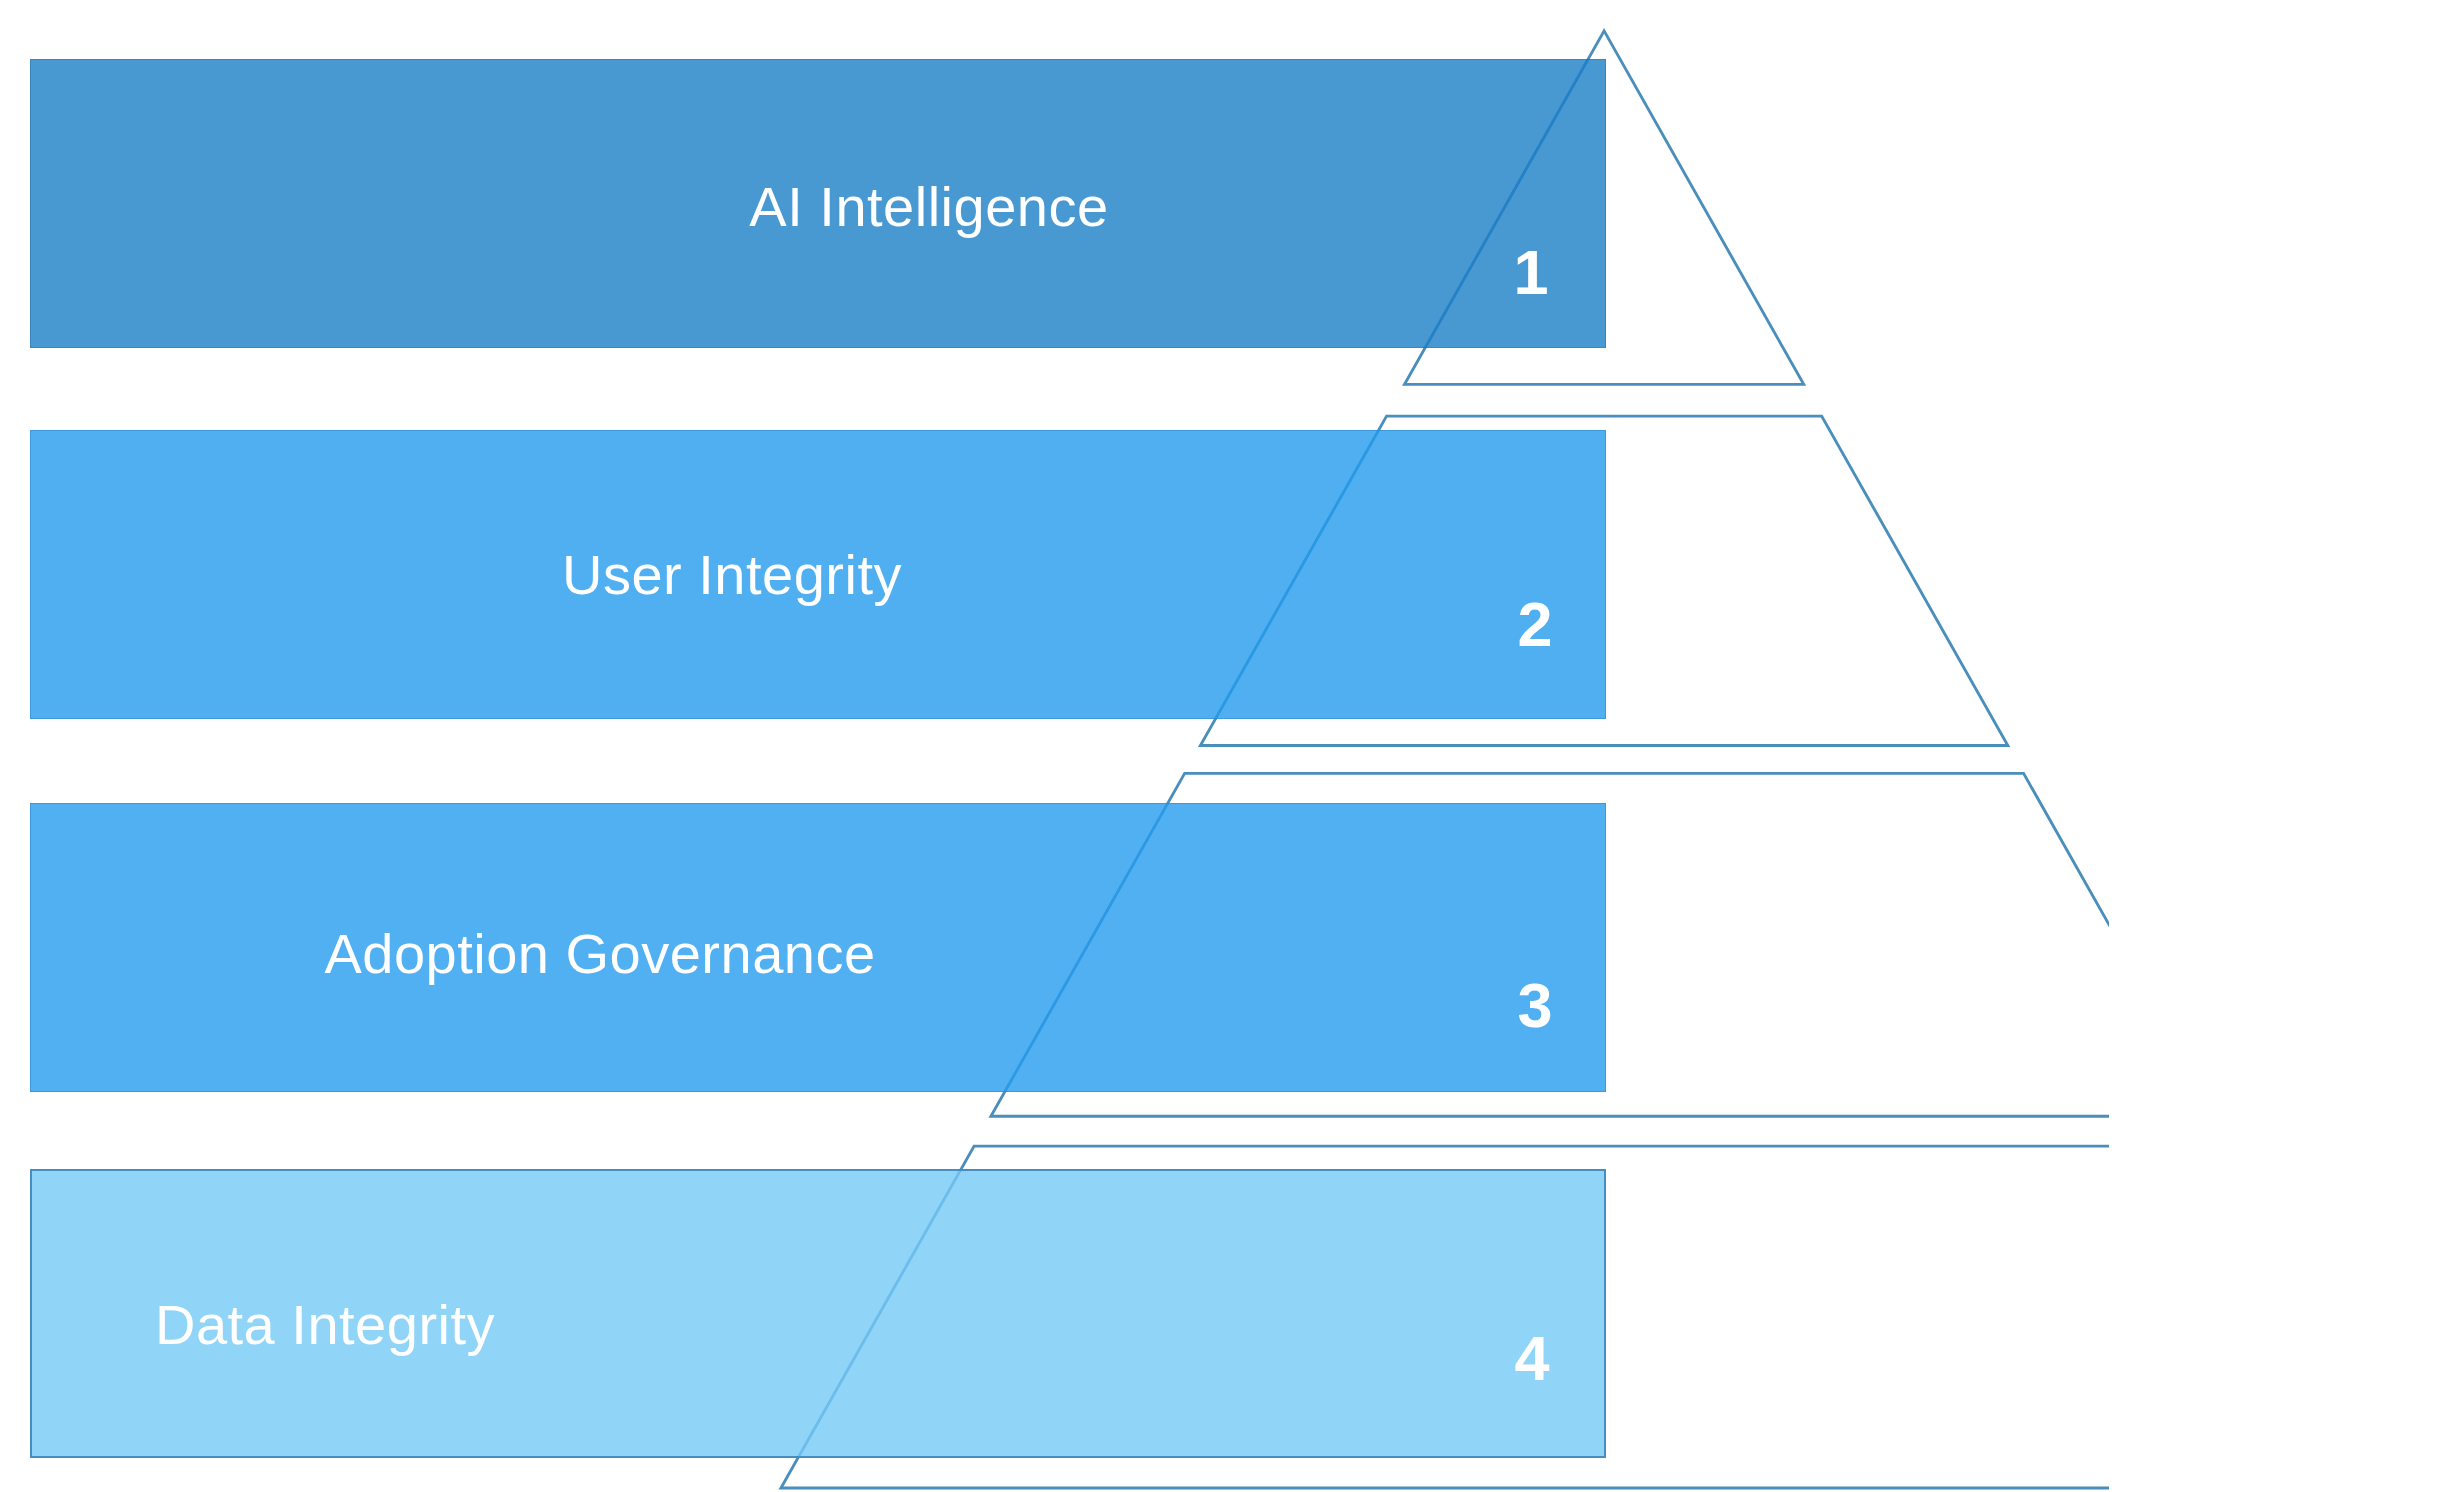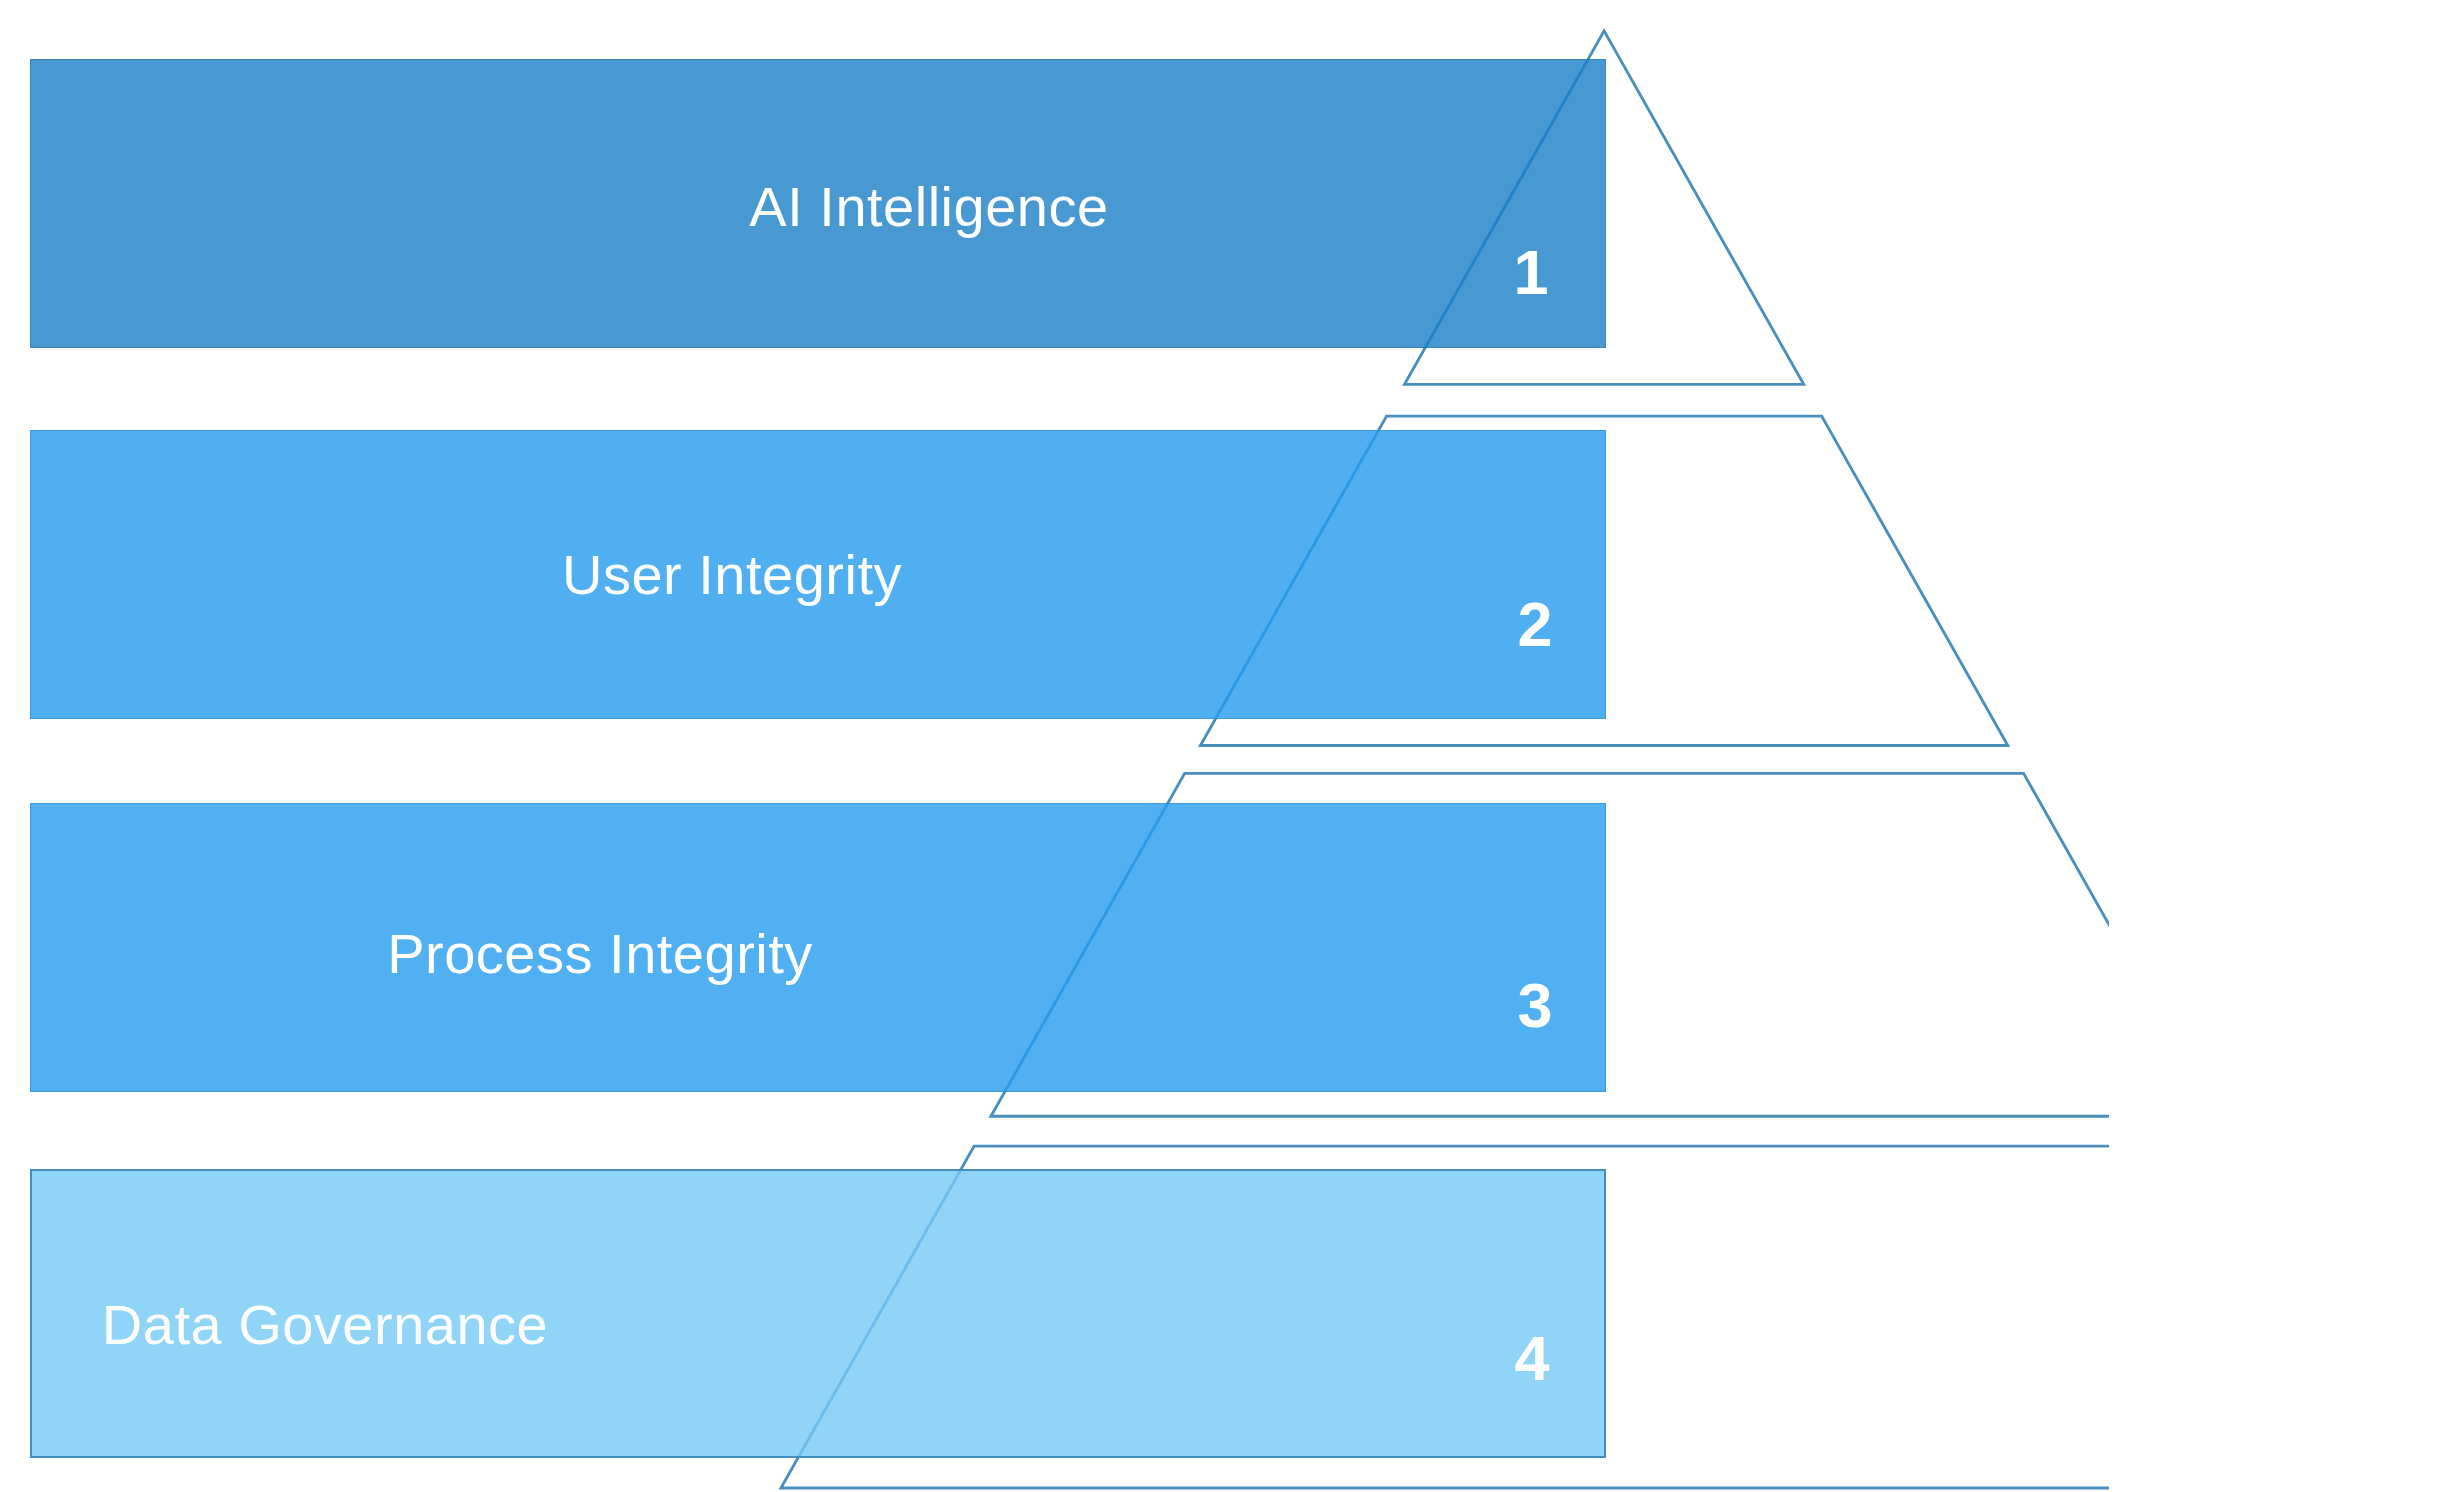--- a/index.html
+++ b/index.html
@@ -80,22 +80,22 @@
     <polygon points="1014.1,1193 2325.9,1193 2527,1549 813,1549" stroke="#4a8ebc"></polygon>
   </svg>
 
   <div class="bar bar1" style="background-color: rgba(26, 126, 199, 0.8); border-color: rgba(34, 104, 156, 0.4);"></div>
   <div class="bar bar2" style="background-color: rgba(35, 155, 238, 0.8); border-color: rgba(38, 122, 190, 0.4);"></div>
   <div class="bar bar3" style="background-color: rgba(38, 156, 239, 0.8); border-color: rgba(38, 122, 190, 0.45);"></div>
   <div class="bar bar4" style="background-color: rgba(116, 201, 246, 0.8); border-color: rgba(62, 134, 186, 0.9);"></div>
 
   <div class="level-label label1" style="color: rgb(255, 255, 255);">AI Intelligence</div>
   <div class="level-label label2" style="color: rgb(255, 255, 255);">User Integrity</div>
-  <div class="level-label label3" style="color: rgb(255, 255, 255);">Process Integrity</div>
-  <div class="level-label label4" style="color: rgb(255, 255, 255);">Data Governance</div>
+  <div class="level-label label3" style="color: rgb(255, 255, 255);">Adoption Governance</div>
+  <div class="level-label label4" style="color: rgb(255, 255, 255);">Data Integrity</div>
 
   <div class="level-number num1" style="color: rgb(255, 255, 255);">1</div>
   <div class="level-number num2" style="color: rgb(255, 255, 255);">2</div>
   <div class="level-number num3" style="color: rgb(255, 255, 255);">3</div>
   <div class="level-number num4" style="color: rgb(255, 255, 255);">4</div>
 
 </div>
 
 
 </body></html>

